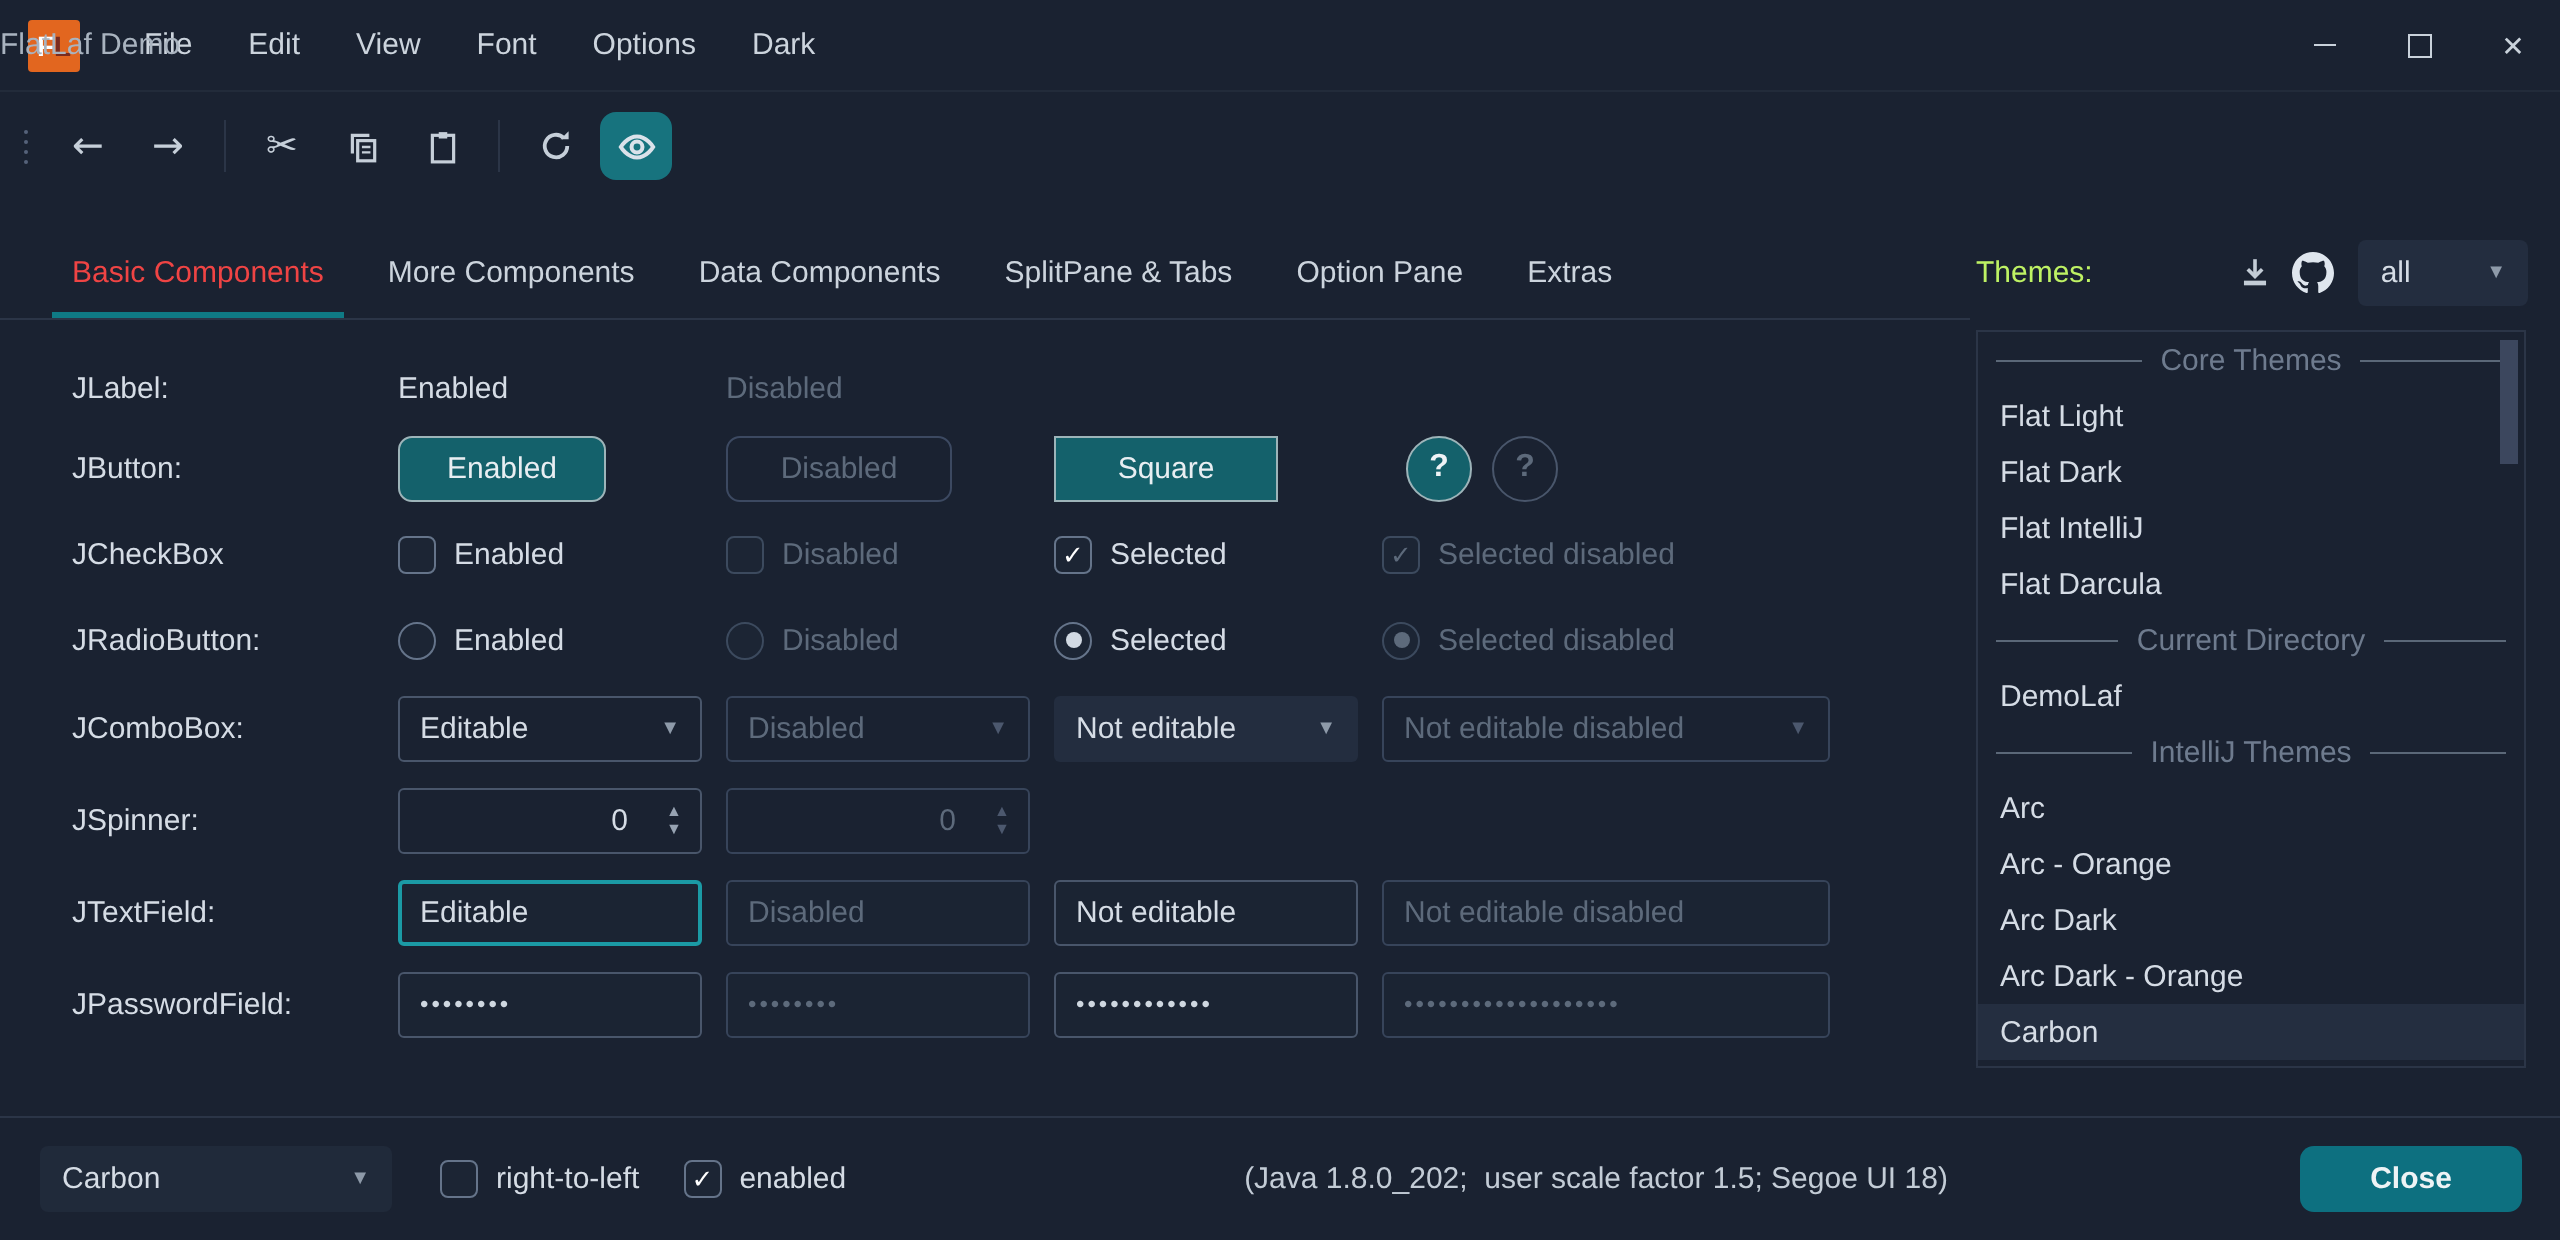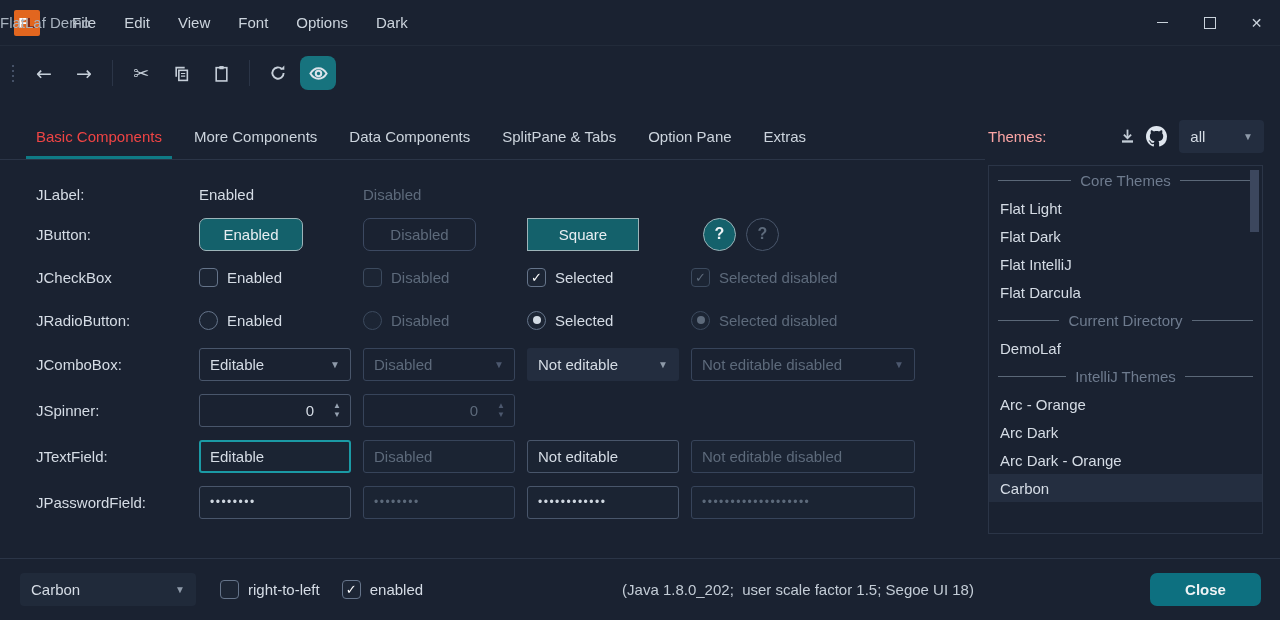--- a/index.html
+++ b/index.html
@@ -45,21 +45,21 @@
   
   .tabstrip { position:absolute; left:0; top:113px; width:985px; height:47px;
     display:flex; align-items:stretch; padding-left:20px; border-bottom:1px solid #2b3547; }
   .tab { padding:0 16px; display:flex; align-items:center; color:#ccd4dd; position:relative; }
   .tab.selected { color:#ef4444; }
   .tab.selected::after { content:""; position:absolute; left:6px; right:6px; bottom:0; height:3px; background:#0f7a85; }
 
   
   .themes-header { position:absolute; left:988px; top:113px; width:276px; height:47px;
     display:flex; align-items:center; }
-  .themes-label { color:#fca5a5; }
+  .themes-label { color:#bef264; }
   .icon-btn { width:32px; height:32px; display:flex; align-items:center; justify-content:center;
     border-radius:6px; }
   .dl-btn { margin-left:66px; }
   .all-combo { margin-left:8px; width:90px; height:33px; background:#232d3f; border-radius:4px;
     display:flex; align-items:center; justify-content:space-between; padding:0 11px; }
   .all-combo .arrow { font-size:10px; color:#8e9aa9; }
 
   
   .themelist { position:absolute; left:988px; top:165px; width:275px; height:369px;
     border:1px solid #2b3547; background:#1a2231; }
@@ -261,20 +261,21 @@
       <span class="tl-line first"></span>
       <span>Current Directory</span>
       <span class="tl-line last"></span>
     </div>
   <div class="tl-item">DemoLaf</div>
   <div class="tl-sep">
       <span class="tl-line first"></span>
       <span>IntelliJ Themes</span>
       <span class="tl-line last"></span>
     </div>
+  <div class="tl-item">Arc</div>
   <div class="tl-item">Arc - Orange</div>
   <div class="tl-item">Arc Dark</div>
   <div class="tl-item">Arc Dark - Orange</div>
   <div class="tl-item selected">Carbon</div>
   <div class="scroll-thumb"></div>
 </div>
 
 <div class="form">
 
   <div class="row-label">JLabel:</div>

